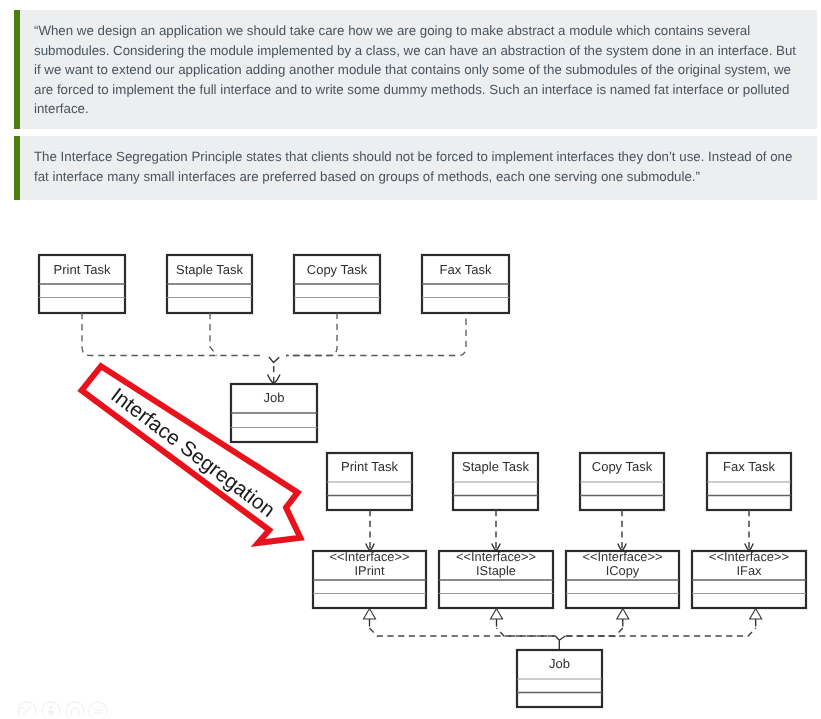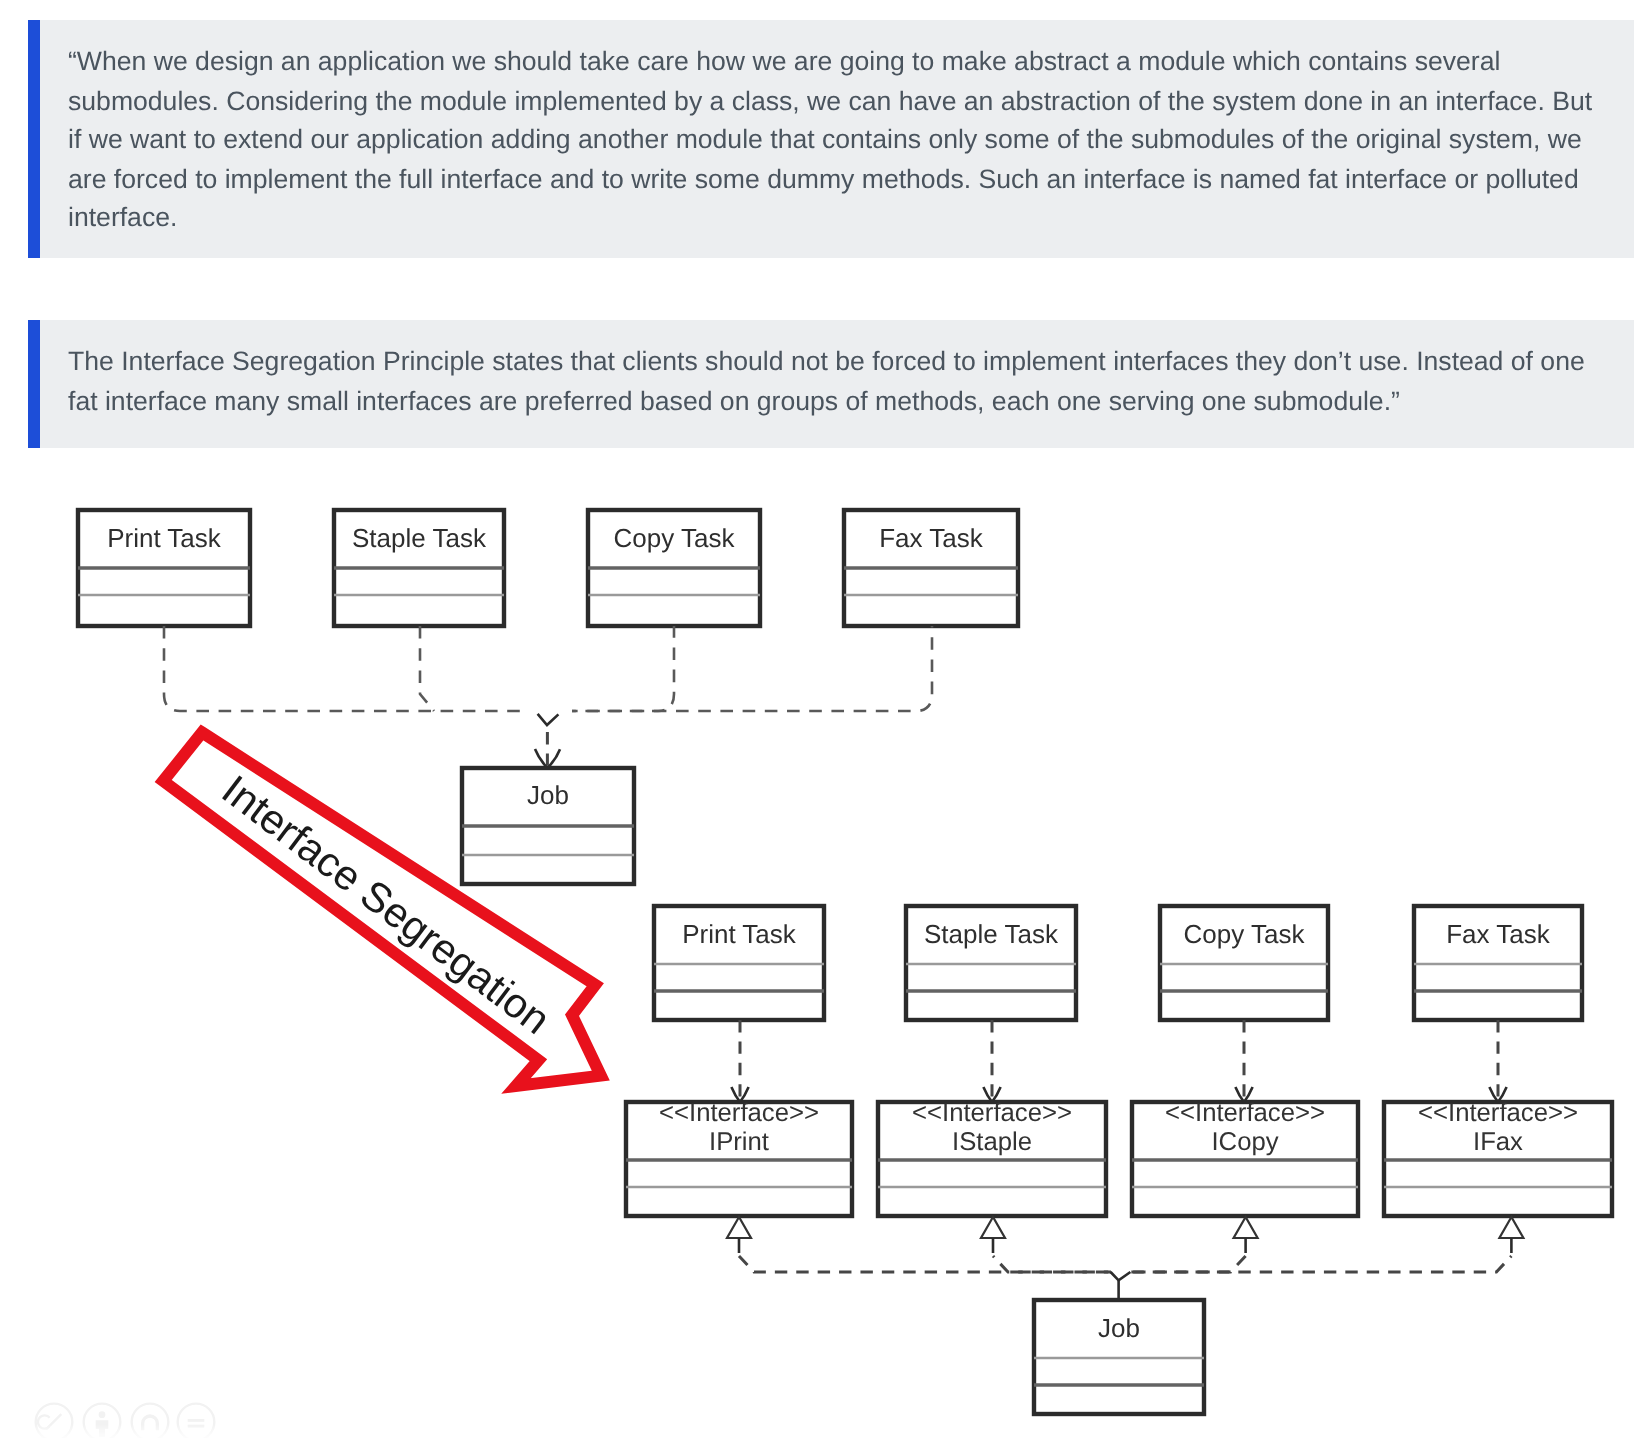--- a/index.html
+++ b/index.html
@@ -2,32 +2,32 @@
 <html><head>
 <meta charset="utf-8">
 <title>Interface Segregation Principle</title>
 <style>
   html,body{margin:0;padding:0;background:#ffffff;}
   body{-webkit-font-smoothing:antialiased;text-rendering:geometricPrecision;width:821px;height:719px;overflow:hidden;font-family:"Liberation Sans",sans-serif;}
   .page{position:relative;width:821px;height:719px;}
   .quote{
     position:absolute;
     background:#eceef0;
-    border-left:6px solid #1d4ed8;
+    border-left:6px solid #4d7c0f;
     color:#4a545e;
     font-size:13.3px;
     line-height:19.5px;
     box-sizing:border-box;
     padding:11px 18px 10px 14px;
     left:14px;
     width:803px;
   }
   .quote p{margin:0;}
   #q1{top:10px;}
-  #q2{top:160px;padding-bottom:14px;}
+  #q2{top:136px;padding-bottom:14px;}
   .license-row{position:absolute;left:17px;top:701px;display:flex;gap:3.8px;-webkit-mask-image:linear-gradient(to bottom,#000 0,#000 55%,rgba(0,0,0,0.35) 80%,rgba(0,0,0,0) 100%);mask-image:linear-gradient(to bottom,#000 0,#000 55%,rgba(0,0,0,0.35) 80%,rgba(0,0,0,0) 100%);}
   .lic{display:block;width:20px;height:20px;}
   #diagram-host{position:absolute;left:16px;top:219px;width:821px;height:500px;}
   #uml{display:block;}
   .cls-box{fill:#ffffff;stroke:#2b2b2b;stroke-width:2.2;}
   .cls-sep{stroke:#9a9a9a;stroke-width:1.2;}
   .cls-sep2{stroke:#636363;stroke-width:1.7;}
   .cls-label{font-family:"Liberation Sans",sans-serif;font-size:13px;fill:#2e2e2e;text-anchor:middle;}
   .if-label{font-family:"Liberation Sans",sans-serif;font-size:12.85px;fill:#333333;text-anchor:middle;}
   .dash{fill:none;stroke:#595959;stroke-width:1.3;stroke-dasharray:6.3 4.8;}

